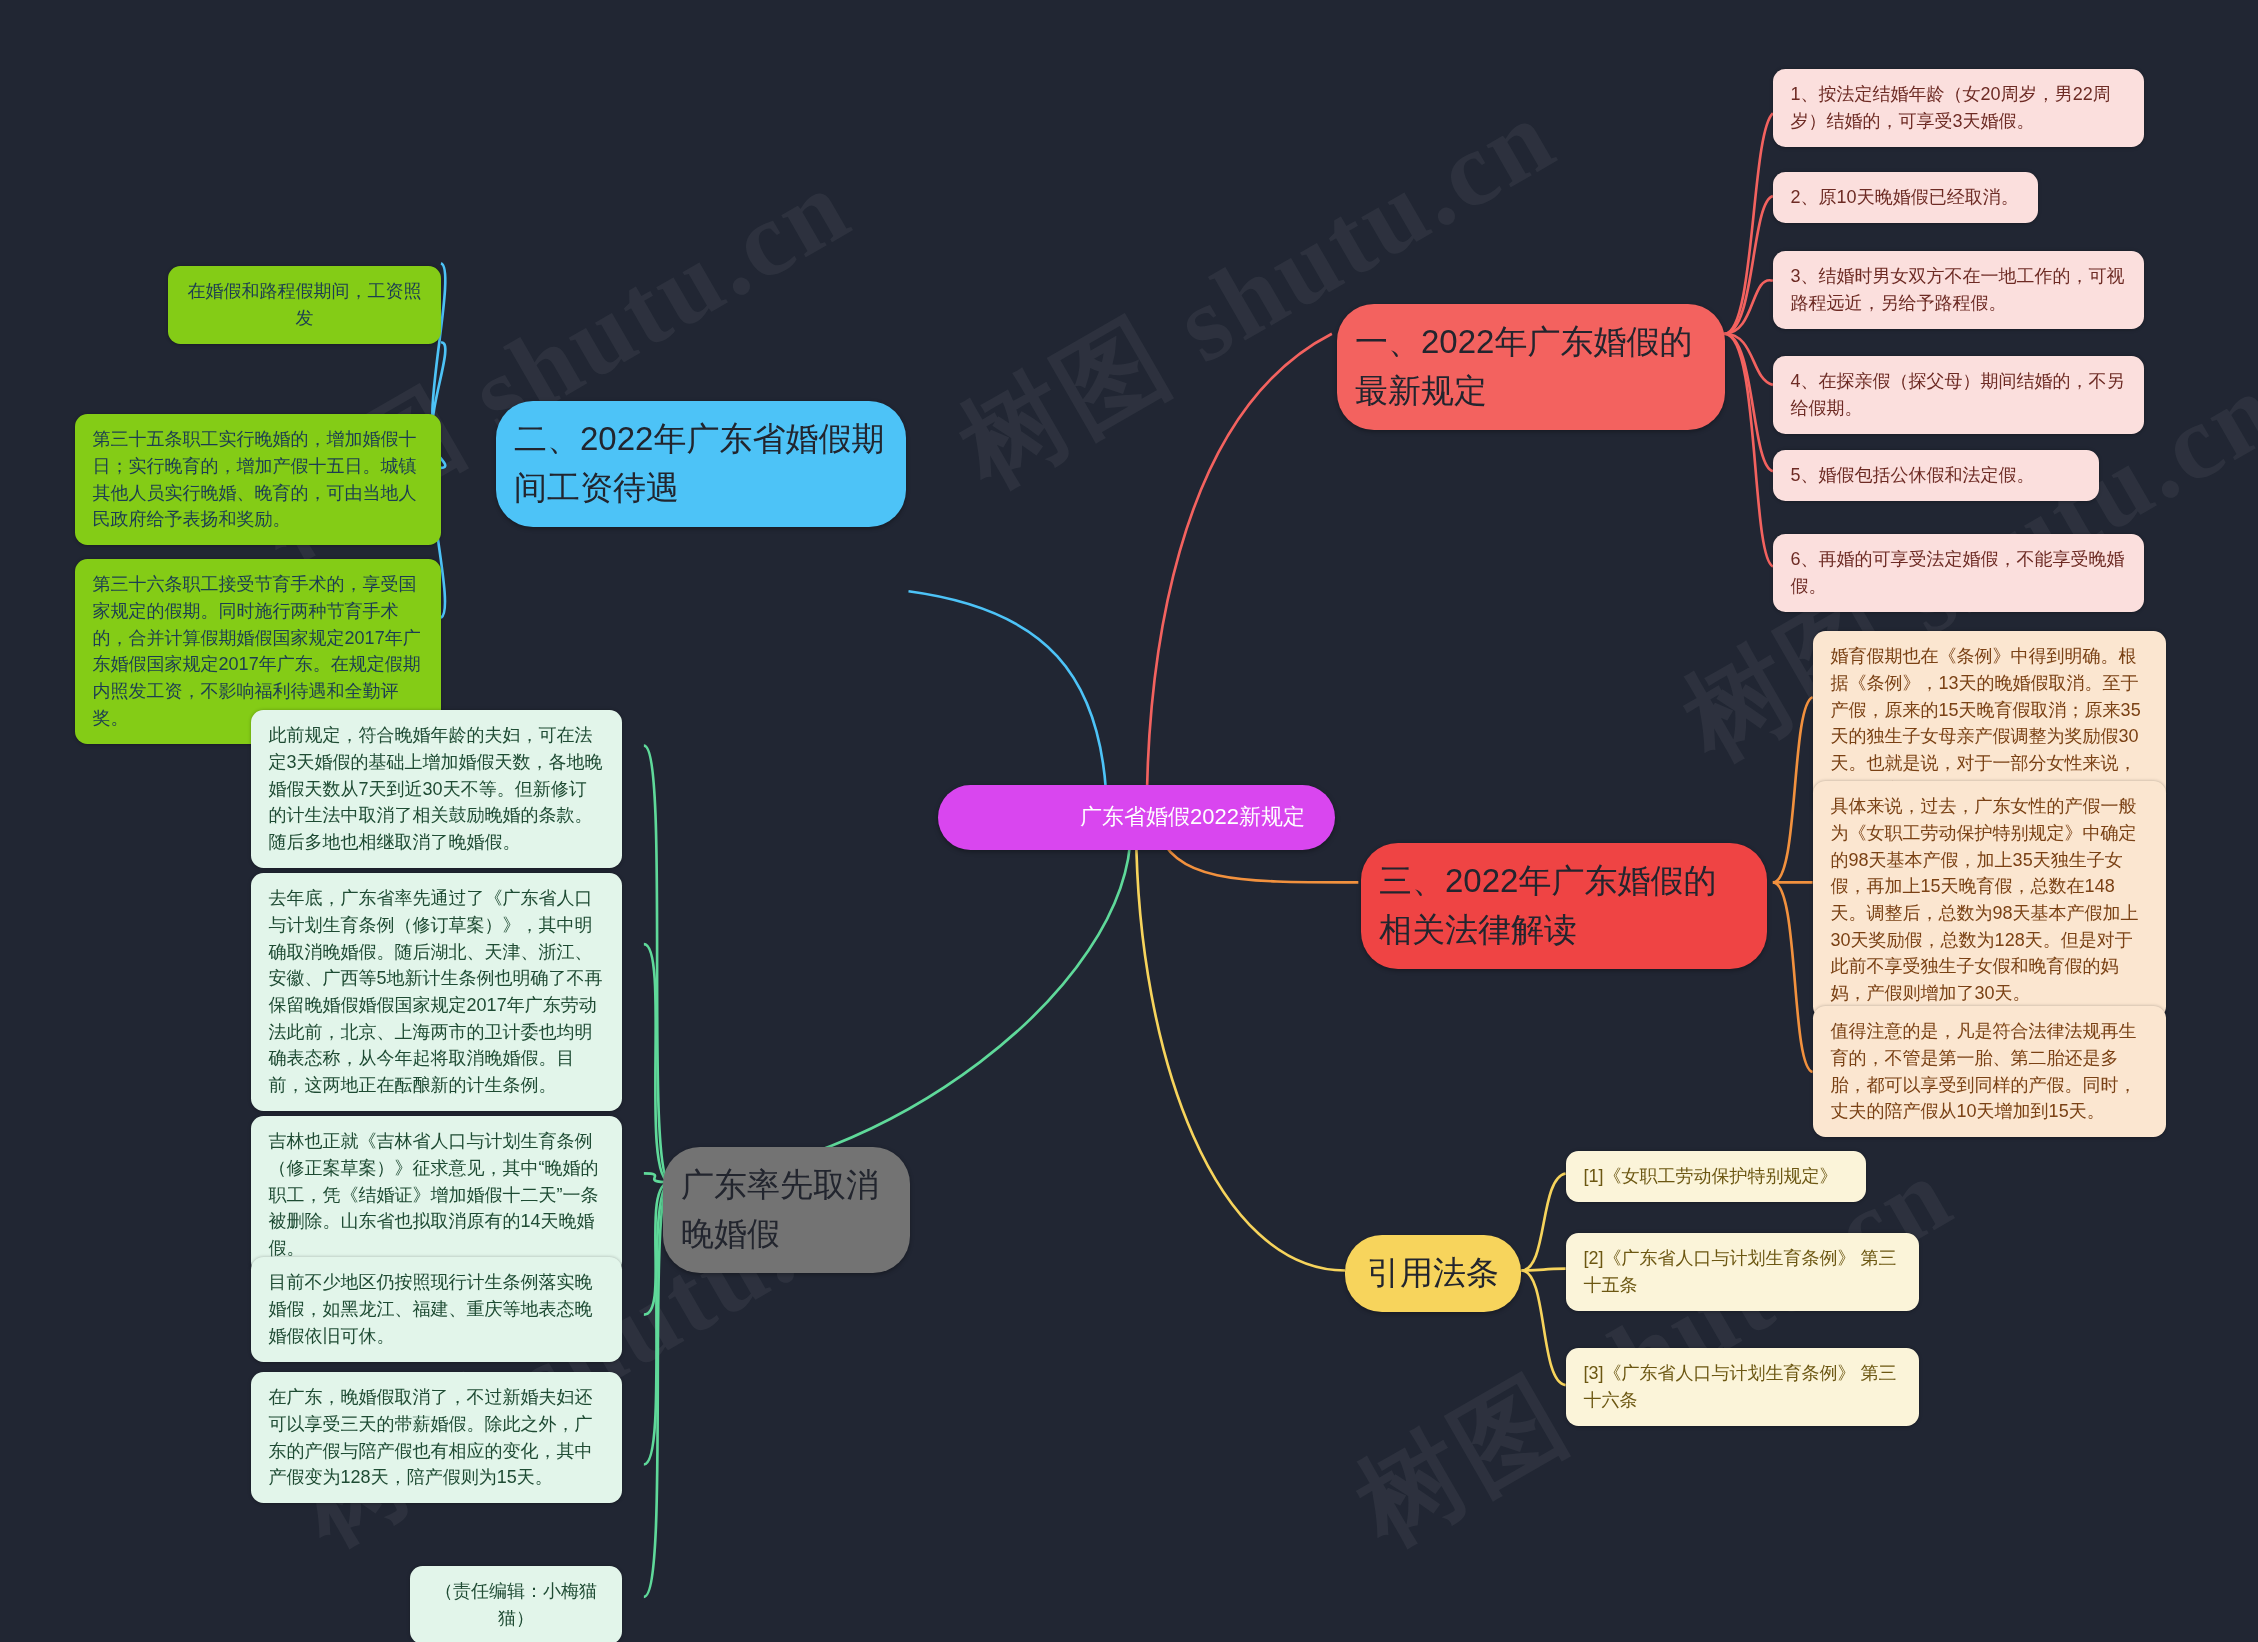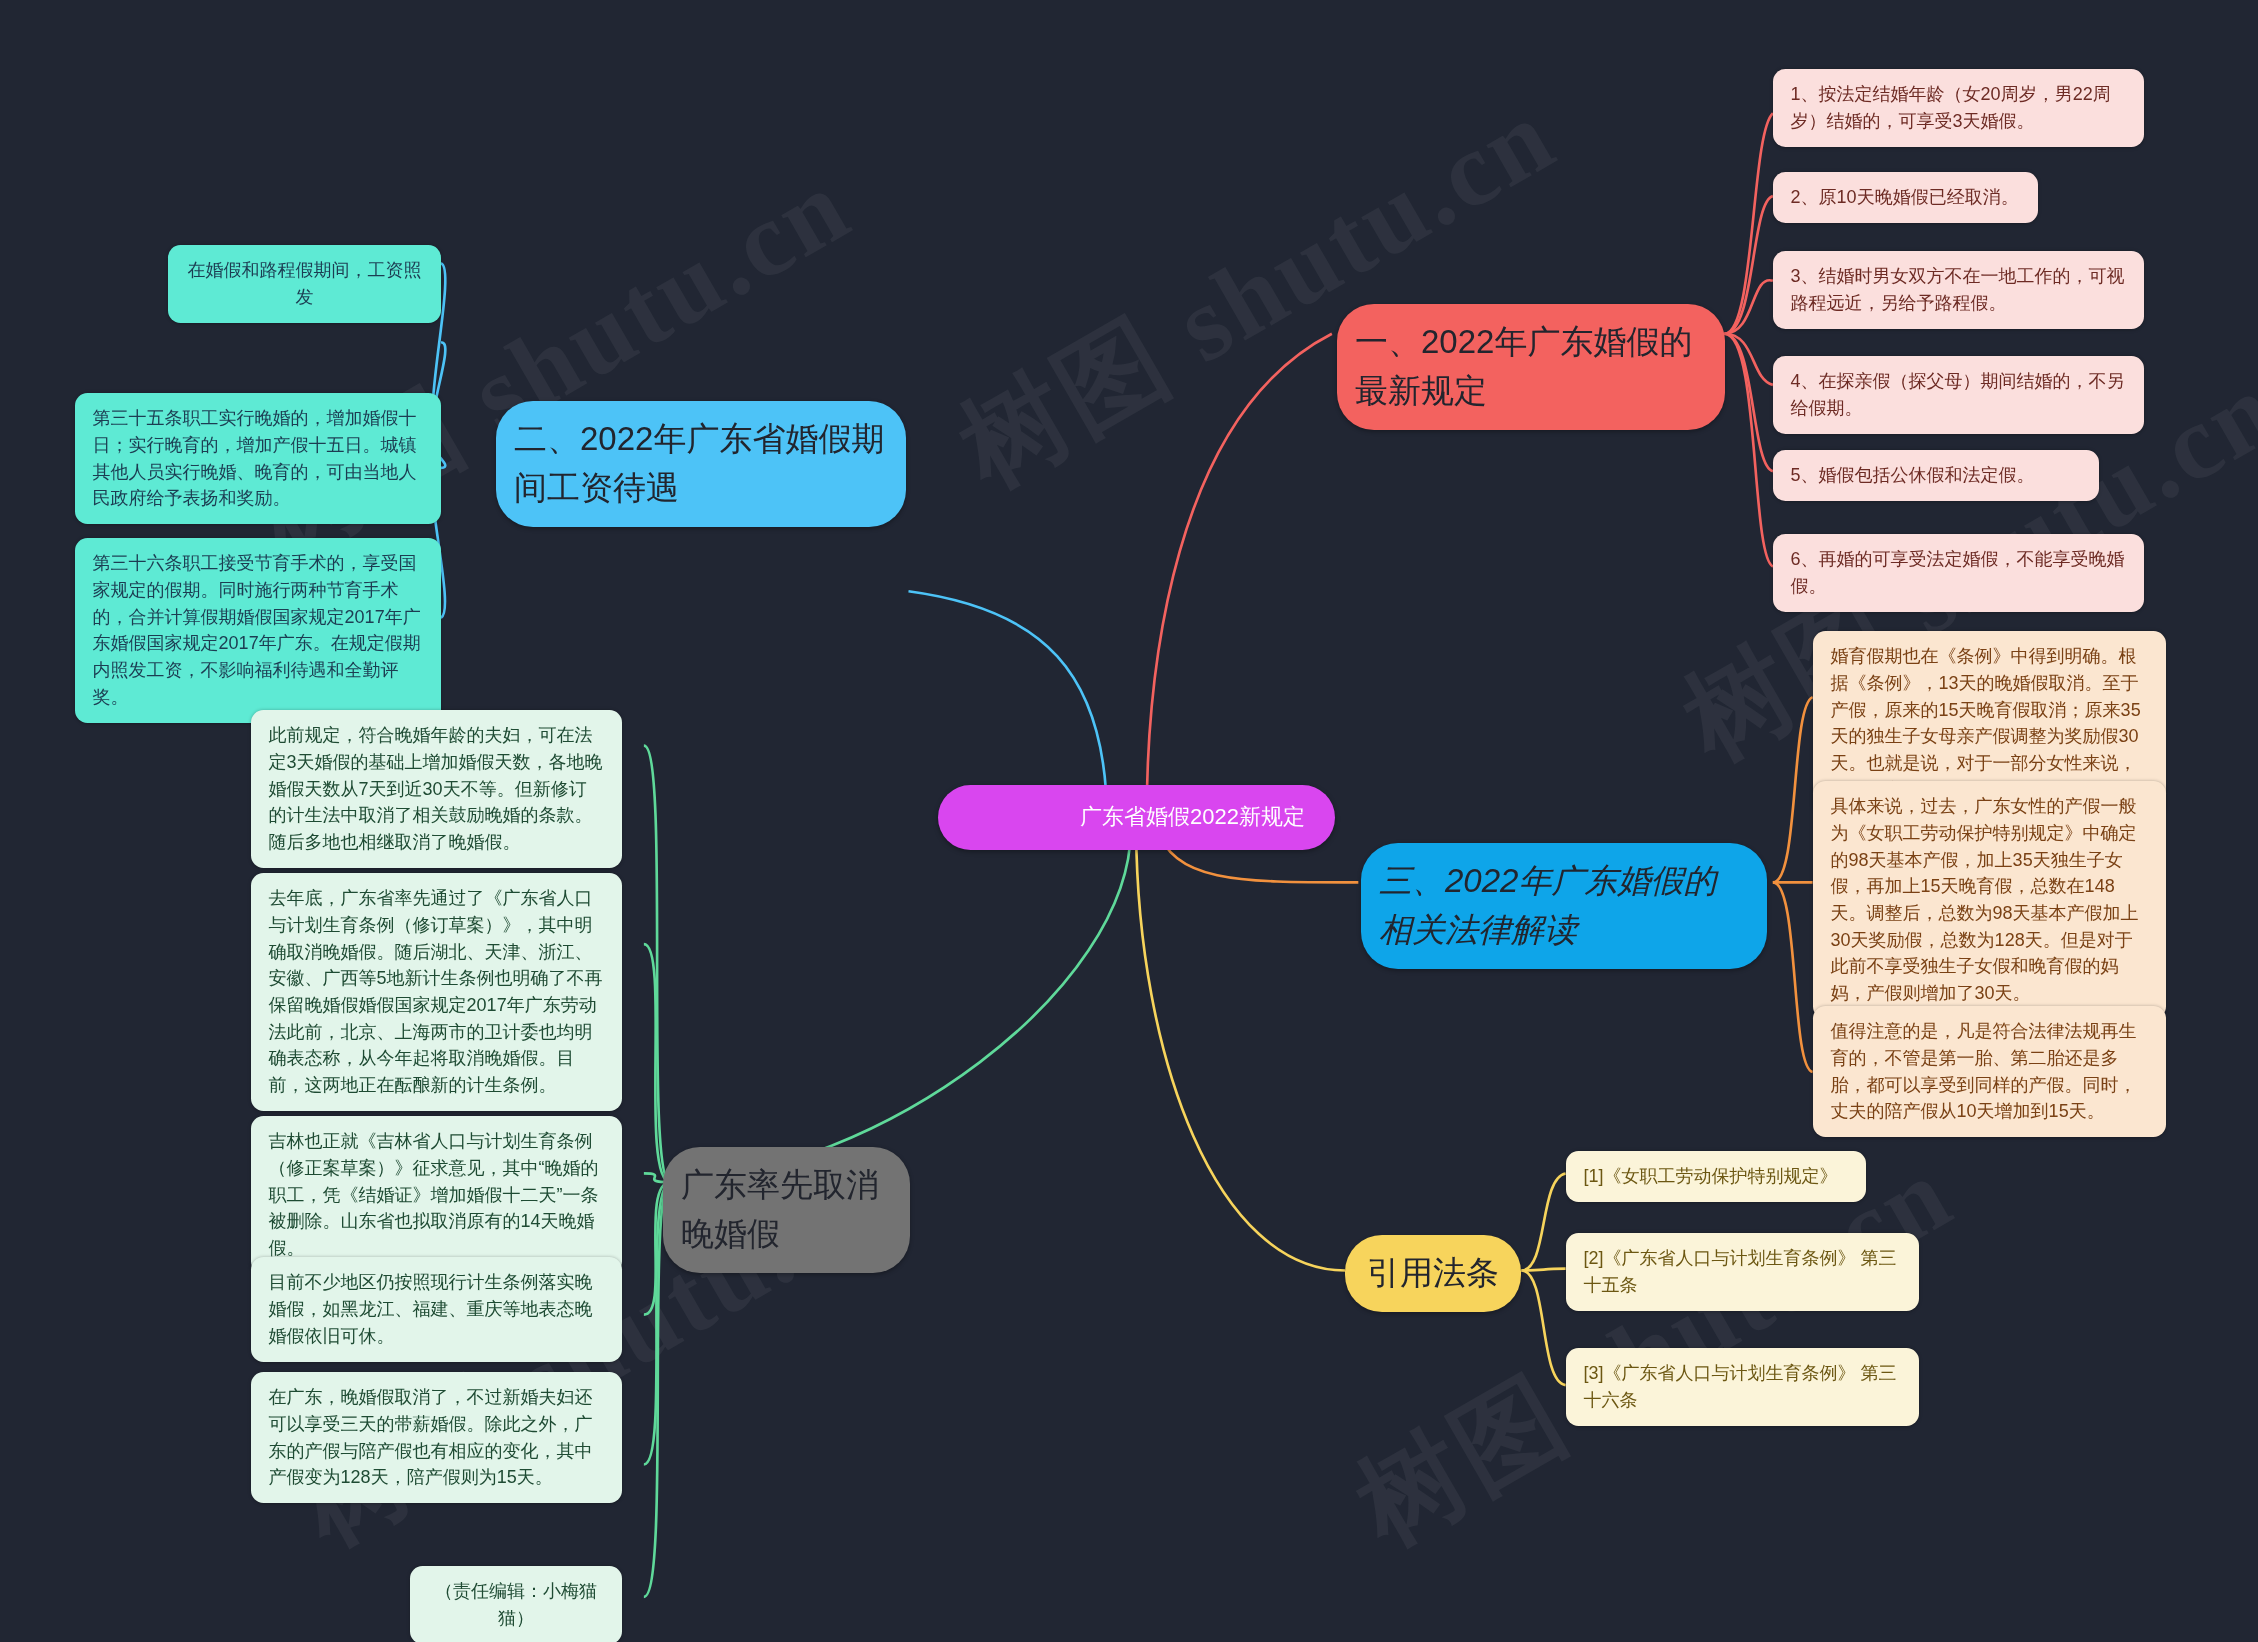--- a/index.html
+++ b/index.html
@@ -50,28 +50,28 @@
   
   .head{
     border-radius:37px;
     font-size:33px;
     padding:14px 18px;
     color:#22252e;
     box-shadow:0 1.8px 4.4px rgba(0,0,0,.3);
   }
   .head.red{background:#f3625f;}
   .head.blue{background:#4dc3f7;}
-  .head.orange{background:#0ea5e9;font-style:italic;}
+  .head.orange{background:#ef4444;}
   .head.green{background:#737373;}
   .head.yellow{background:#f7d45c;}
 
   
   .leaf{font-size:18px;box-shadow:0 0.9px 3.5px rgba(0,0,0,.28);}
   .leaf.pink  {background:#fbdfdd;color:#6d2b24;}
-  .leaf.lblue {background:#5eead4;color:#1c3d52;}
+  .leaf.lblue {background:#84cc16;color:#1c3d52;margin-top:21px;}
   .leaf.cream {background:#fbe6d0;color:#7a4114;}
   .leaf.mint  {background:#e2f5ea;color:#1e4b33;}
   .leaf.ivory {background:#fbf4d9;color:#6c5712;}
   .leaf.center{text-align:center;}
 </style>
 </head>
 <body>
 
 <div id="canvas">
 

